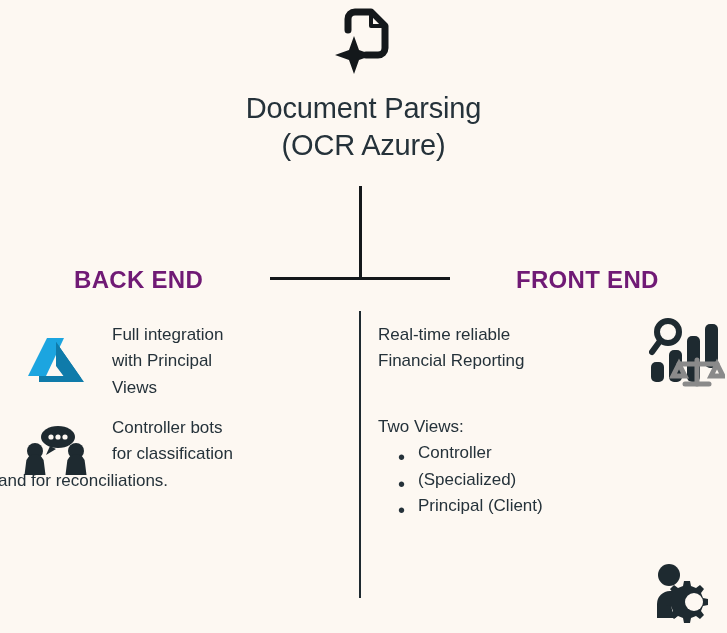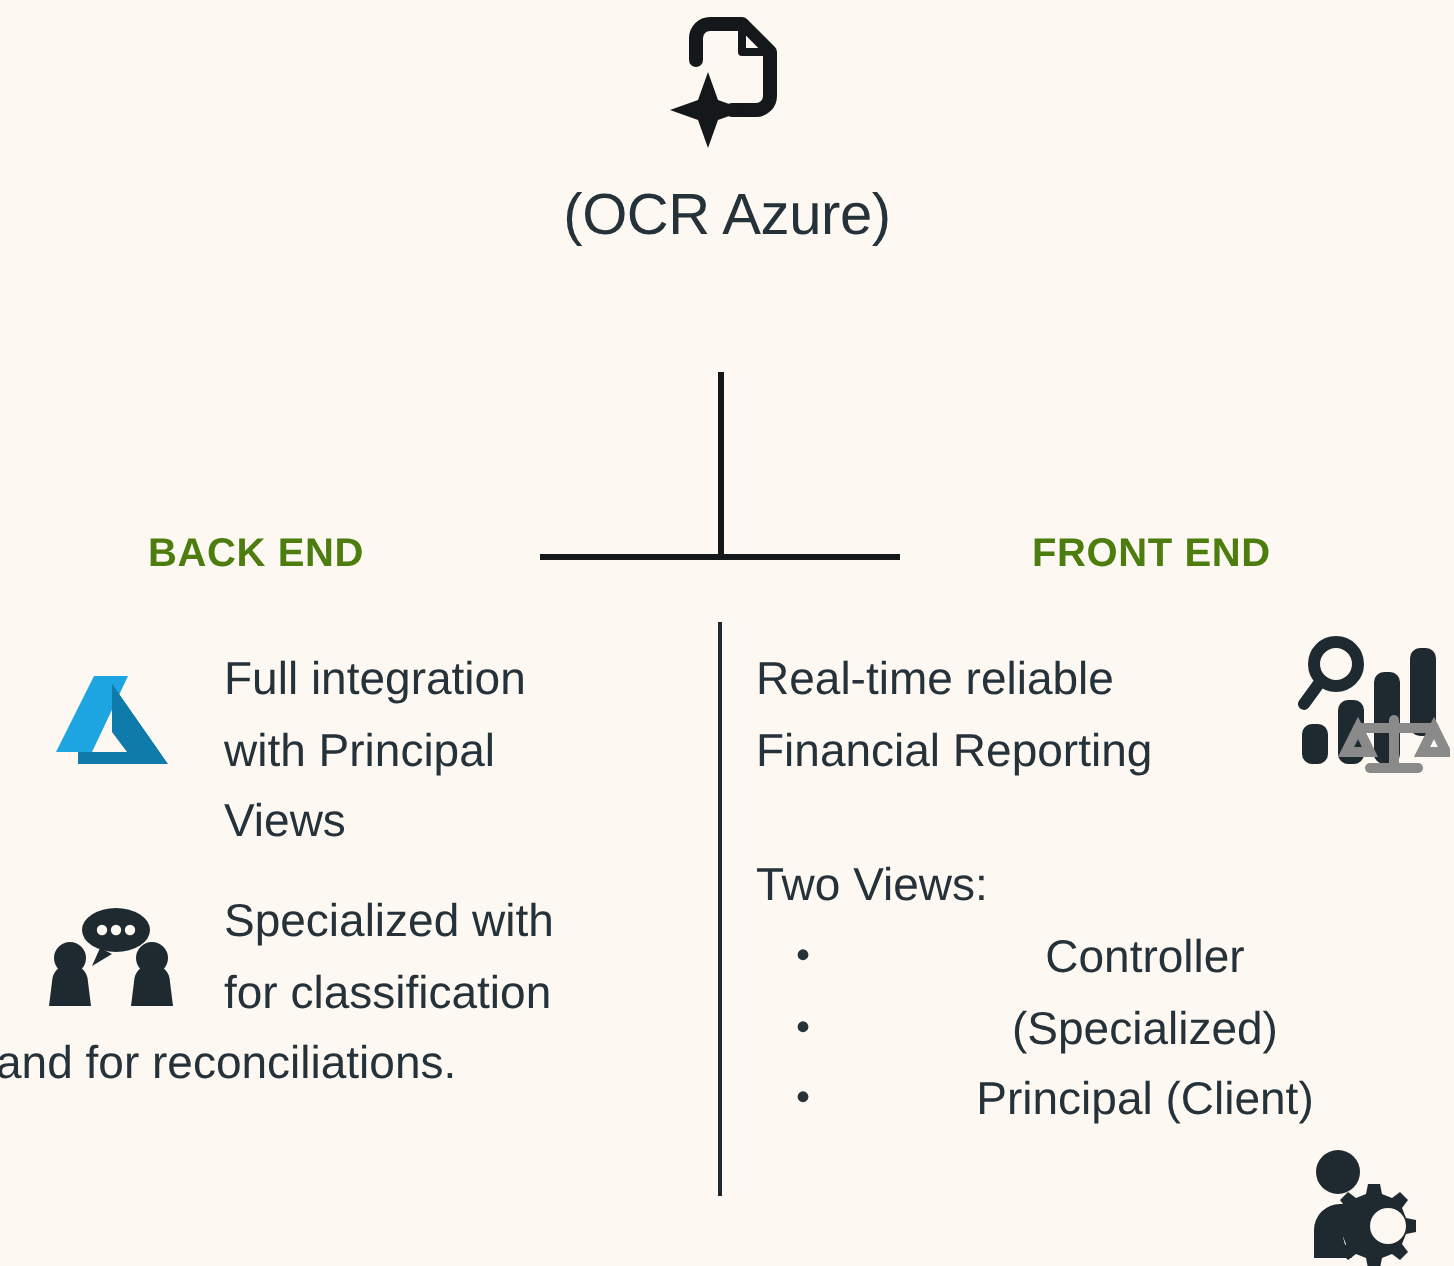--- a/index.html
+++ b/index.html
@@ -61,43 +61,43 @@
     left: 270px;
     top: 277px;
     width: 180px;
     height: 3px;
     background: #14181B;
   }
 
   
   .heading {
     position: absolute;
-    font-size: 20px;
+    font-size: 24px;
     font-weight: bold;
     letter-spacing: 0.3px;
-    color: #4d7c0f;
+    color: #701a75;
     white-space: nowrap;
   }
   .heading-back { left: 74px; top: 266px; }
   .heading-front { left: 506px; top: 266px; margin-left: 10px; }
 
   
   .divider {
     position: absolute;
     left: 359px;
     top: 311px;
     width: 2px;
     height: 287px;
     background: #1E2A30;
   }
 
   
   .col {
     position: absolute;
-    font-size: 23px;
+    font-size: 17px;
     line-height: 1.55;
     color: #25323A;
   }
   .col-back { left: 0px; top: 322px; width: 350px; }
   .col-front { left: 378px; top: 322px; width: 349px; }
 
   .feature {
     position: relative;
     min-height: 60px;
   }
@@ -142,21 +142,20 @@
   .views-block { margin-top: 32px; }
   .views-title { display: block; }
   .views-list {
     list-style: none;
     margin: 0;
     padding: 0 0 0 20px;
   }
   .views-list li {
     position: relative;
     padding-left: 20px;
-    text-align: center;
   }
   .views-list li::before {
     content: "\2022";
     position: absolute;
     left: 0;
     top: 0;
     font-size: 20px;
     line-height: 1.75;
   }
 </style>
@@ -165,20 +164,21 @@
 
 <div class="slide">
 
   <div class="top-node">
     <svg class="doc-icon" viewBox="0 0 58 68" aria-hidden="true">
       <path d="M13 22 V11 a7 7 0 0 1 7 -7 h16 l14 14 v22 a7 7 0 0 1 -7 7 h-12" fill="none" stroke="#14181B" stroke-width="7" stroke-linecap="round" stroke-linejoin="round"></path>
       <path d="M36 5 v13 h13 z" fill="#FDF8F2" stroke="#14181B" stroke-width="4" stroke-linejoin="round"></path>
       <path d="M14 28 L19 42 L33 47 L19 52 L14 66 L9 52 L-5 47 L9 42 Z" transform="translate(5,0)" fill="#14181B"></path>
     </svg>
     <div class="top-title">
+      <span class="t-line">Document Parsing</span>
       <span class="t-line">(OCR Azure)</span>
     </div>
   </div>
 
   <div class="conn-vert"></div>
   <div class="conn-horiz"></div>
 
   <div class="heading heading-back">BACK END</div>
   <div class="heading heading-front">FRONT END</div>
 
@@ -205,21 +205,21 @@
         <path d="M28 21 L24 30 L34 24 Z" fill="#1E2A30"></path>
         <circle cx="29" cy="12" r="2.6" fill="#FDF8F2"></circle>
         <circle cx="36" cy="12" r="2.6" fill="#FDF8F2"></circle>
         <circle cx="43" cy="12" r="2.6" fill="#FDF8F2"></circle>
         <circle cx="13" cy="26" r="8" fill="#1E2A30"></circle>
         <path d="M4 38 a9 9 0 0 1 18 0 l1.5 12 h-21 Z" fill="#1E2A30"></path>
         <circle cx="54" cy="26" r="8" fill="#1E2A30"></circle>
         <path d="M45 38 a9 9 0 0 1 18 0 l1.5 12 h-21 Z" fill="#1E2A30"></path>
       </svg>
       <div class="feat-text-back">
-        <span class="ln">Specialized with</span>
+        <span class="ln">Controller bots</span>
         <span class="ln">for classification</span>
       </div>
       <span class="overflow-line">and for reconciliations.</span>
     </div>
 
   </div>
 
   <div class="col col-front">
 
     <div class="feature feature-front-1">

